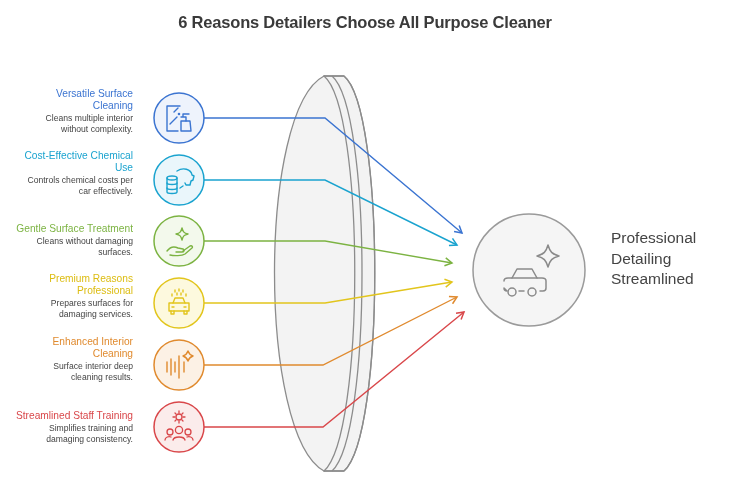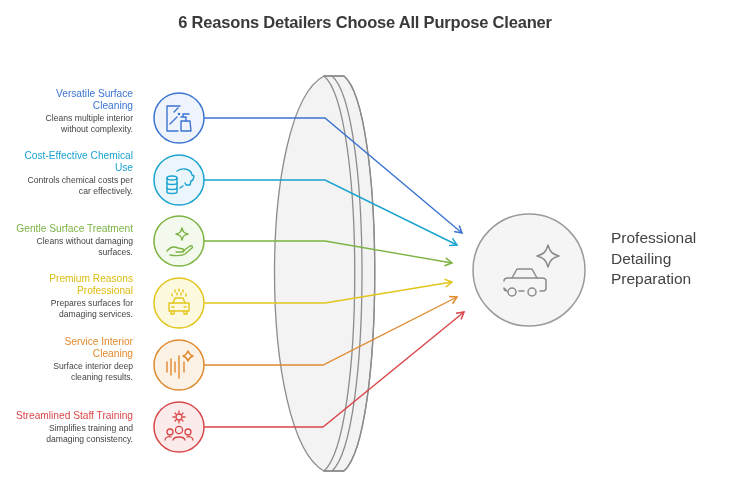--- a/index.html
+++ b/index.html
@@ -139,23 +139,23 @@
 </div>
 <div class="item" style="top: 223px;">
   <div class="head" style="color:#7cb342;">Gentle Surface Treatment</div>
   <div class="desc"><span>Cleans without damaging</span><br><span>surfaces.</span></div>
 </div>
 <div class="item" style="top: 273px;">
   <div class="head" style="color:#dcbc10;"><span>Premium Reasons</span><br><span>Professional</span></div>
   <div class="desc"><span>Prepares surfaces for</span><br><span>damaging services.</span></div>
 </div>
 <div class="item" style="top: 336px;">
-  <div class="head" style="color:#e08a2e;"><span>Service Interior</span><br><span>Cleaning</span></div>
+  <div class="head" style="color:#e08a2e;"><span>Enhanced Interior</span><br><span>Cleaning</span></div>
   <div class="desc"><span>Surface interior deep</span><br><span>cleaning results.</span></div>
 </div>
 <div class="item" style="top: 410px;">
   <div class="head" style="color:#d9474a;">Streamlined Staff Training</div>
   <div class="desc"><span>Simplifies training and</span><br><span>damaging consistency.</span></div>
 </div>
 
 <div class="outcome">
-  <span>Professional</span><br><span>Detailing</span><br><span>Preparation</span>
+  <span>Professional</span><br><span>Detailing</span><br><span>Streamlined</span>
 </div>
 
 </body></html>

